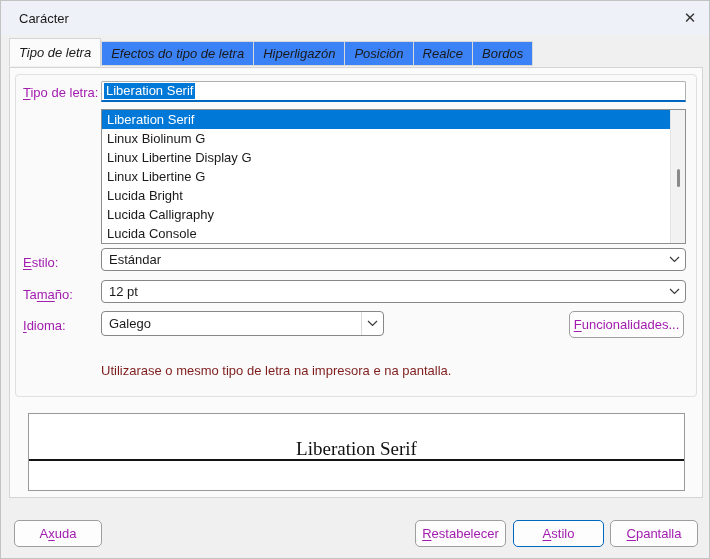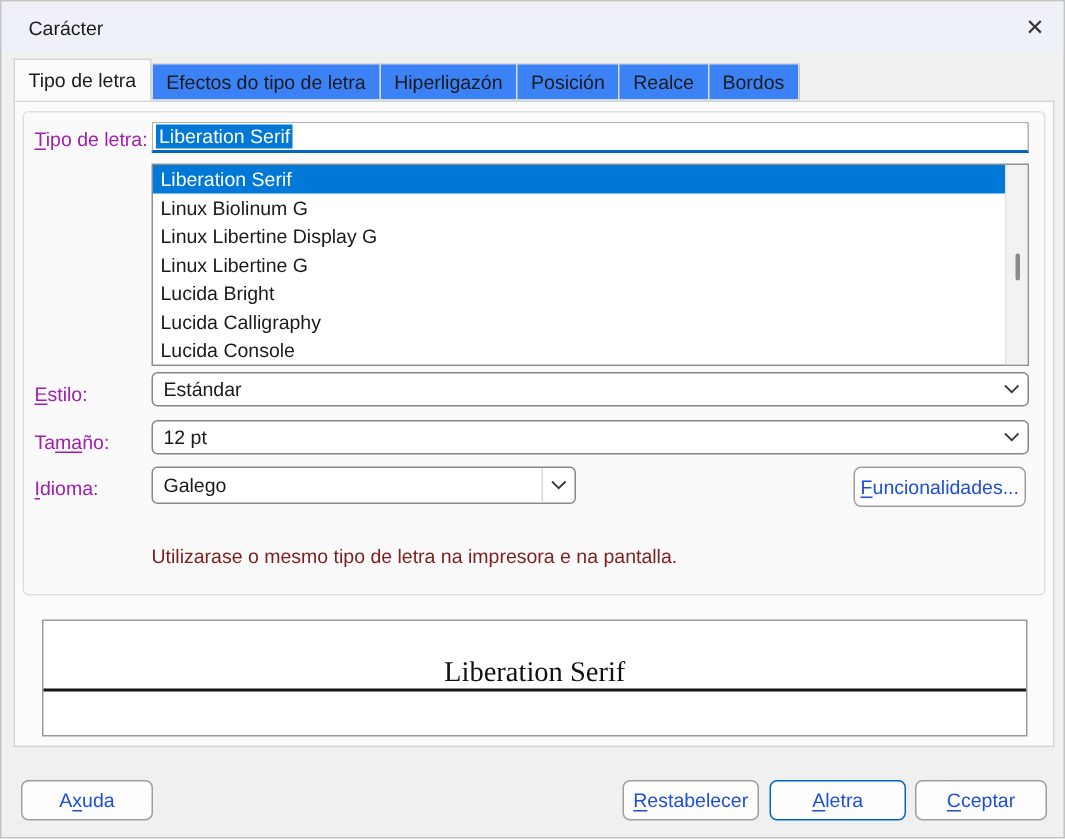--- a/index.html
+++ b/index.html
@@ -24,21 +24,21 @@
   .close-btn {
     position: absolute; right: 6px; top: 4px;
     width: 26px; height: 26px;
     display: flex; align-items: center; justify-content: center;
     font-size: 15px; color: #333; cursor: pointer; border-radius: 4px;
   }
 
   
   .tabbar {
     position: absolute; left: 8px; top: 40px; height: 27px;
-    display: flex; align-items: center;
+    display: flex; align-items: flex-start; font-style: italic;
   }
   .tab {
     height: 25px; padding: 0 9px;
     display: flex; align-items: center;
     background: #3b82f6;
     border: 1px solid #d9d9d9;
     border-right: none;
     white-space: nowrap;
     cursor: pointer;
   }
@@ -122,21 +122,21 @@
   .combo-size   { left: 100px; top: 279px; width: 585px; height: 23px; }
   .combo-lang   { left: 100px; top: 310px; width: 283px; height: 25px; }
 
   
   .btn {
     position: absolute; height: 27px;
     background: #fdfdfd;
     border: 1px solid #9e9e9e;
     border-radius: 5px;
     display: flex; align-items: center; justify-content: center;
-    font-size: 13px; color: #1d4ed8; cursor: pointer;
+    font-size: 13px; color: #a21caf; cursor: pointer;
     z-index: 4; white-space: nowrap;
   }
   .btn-features { left: 568px; top: 310px; width: 115px; }
   .btn-help   { left: 13px;  top: 519px; width: 88px; }
   .btn-reset  { left: 414px; top: 519px; width: 91px; }
   .btn-ok     { left: 512px; top: 519px; width: 91px; border: 1.5px solid #0067c0; }
   .btn-cancel { left: 609px; top: 519px; width: 88px; }
 
   .note-text { position: absolute; left: 100px; top: 362px; z-index: 4; color: #7f1d1d; }
 
@@ -250,19 +250,19 @@
     <div class="sample">Liberation Serif</div>
   </div>
 
   <div class="btn btn-reset">
     <span><span class="u">R</span><span>estabelecer</span></span>
   </div>
   <div class="btn btn-help">
     <span><span>A</span><span class="u">x</span><span>uda</span></span>
   </div>
   <div class="btn btn-ok">
-    <span><span class="u">A</span><span>letra</span></span>
+    <span><span class="u">A</span><span>stilo</span></span>
   </div>
   <div class="btn btn-cancel">
-    <span><span class="u">C</span><span>ceptar</span></span>
+    <span><span class="u">C</span><span>pantalla</span></span>
   </div>
 
 </div>
 
 </body></html>

